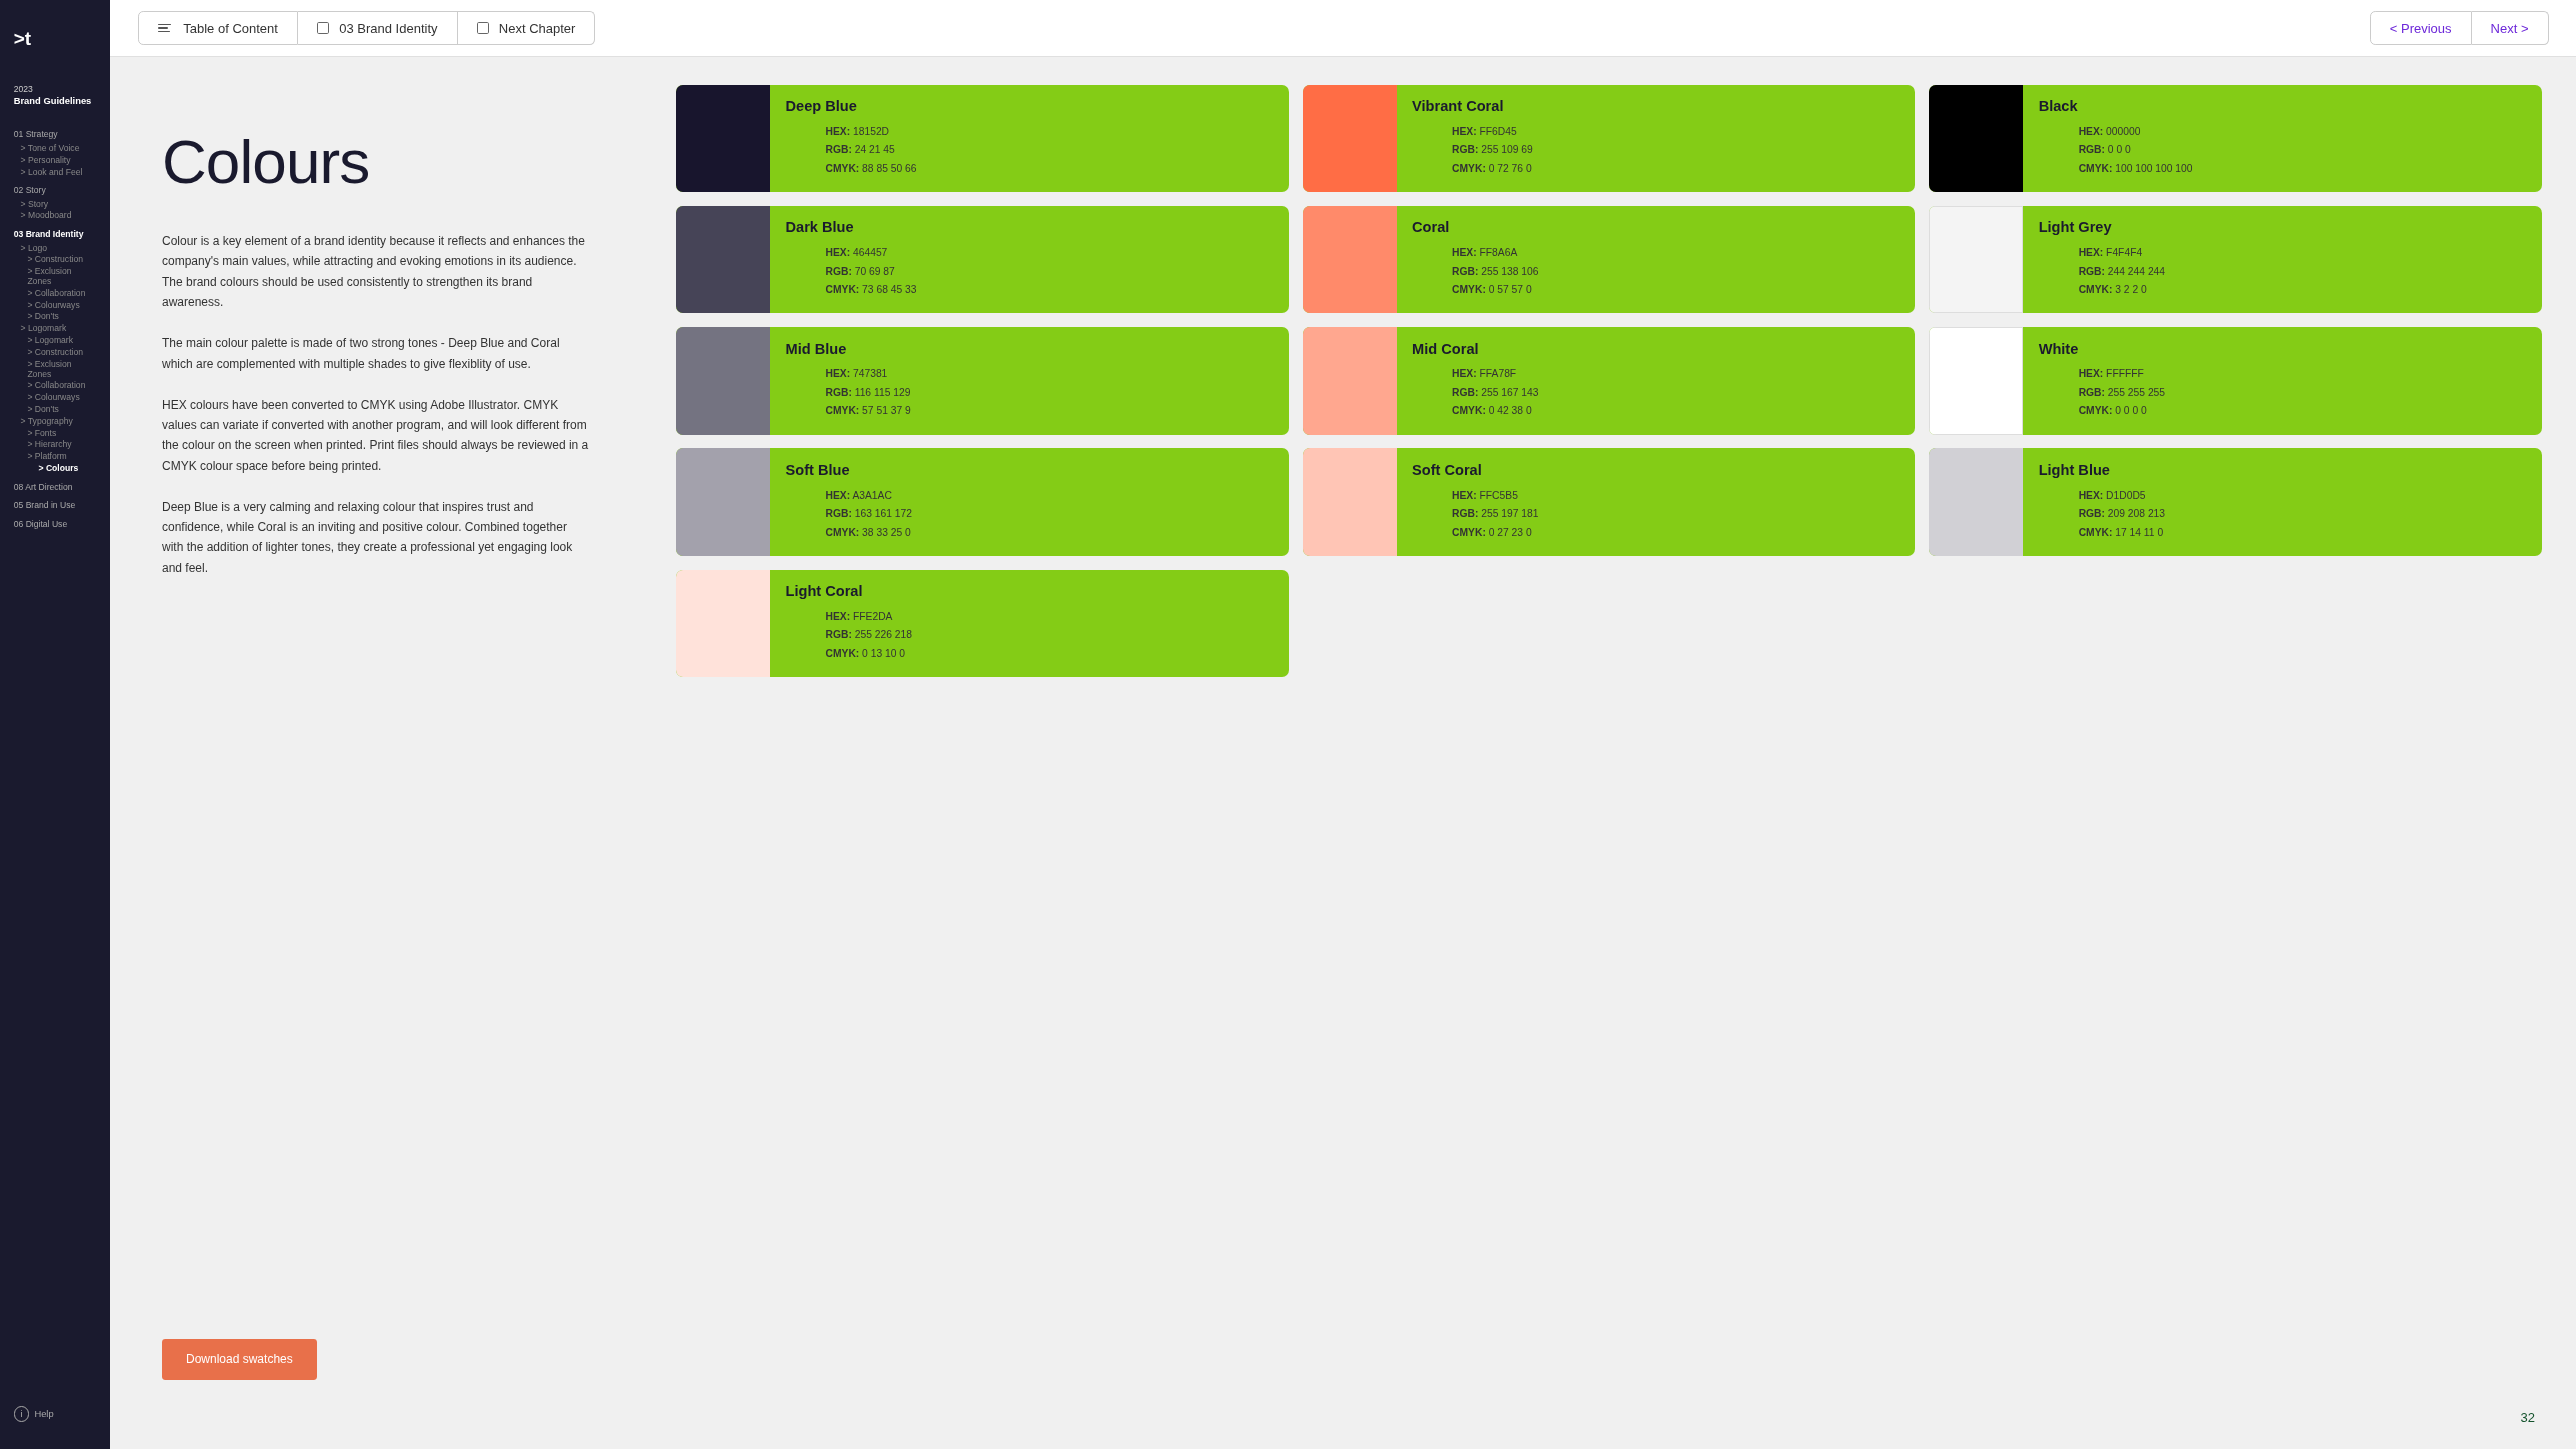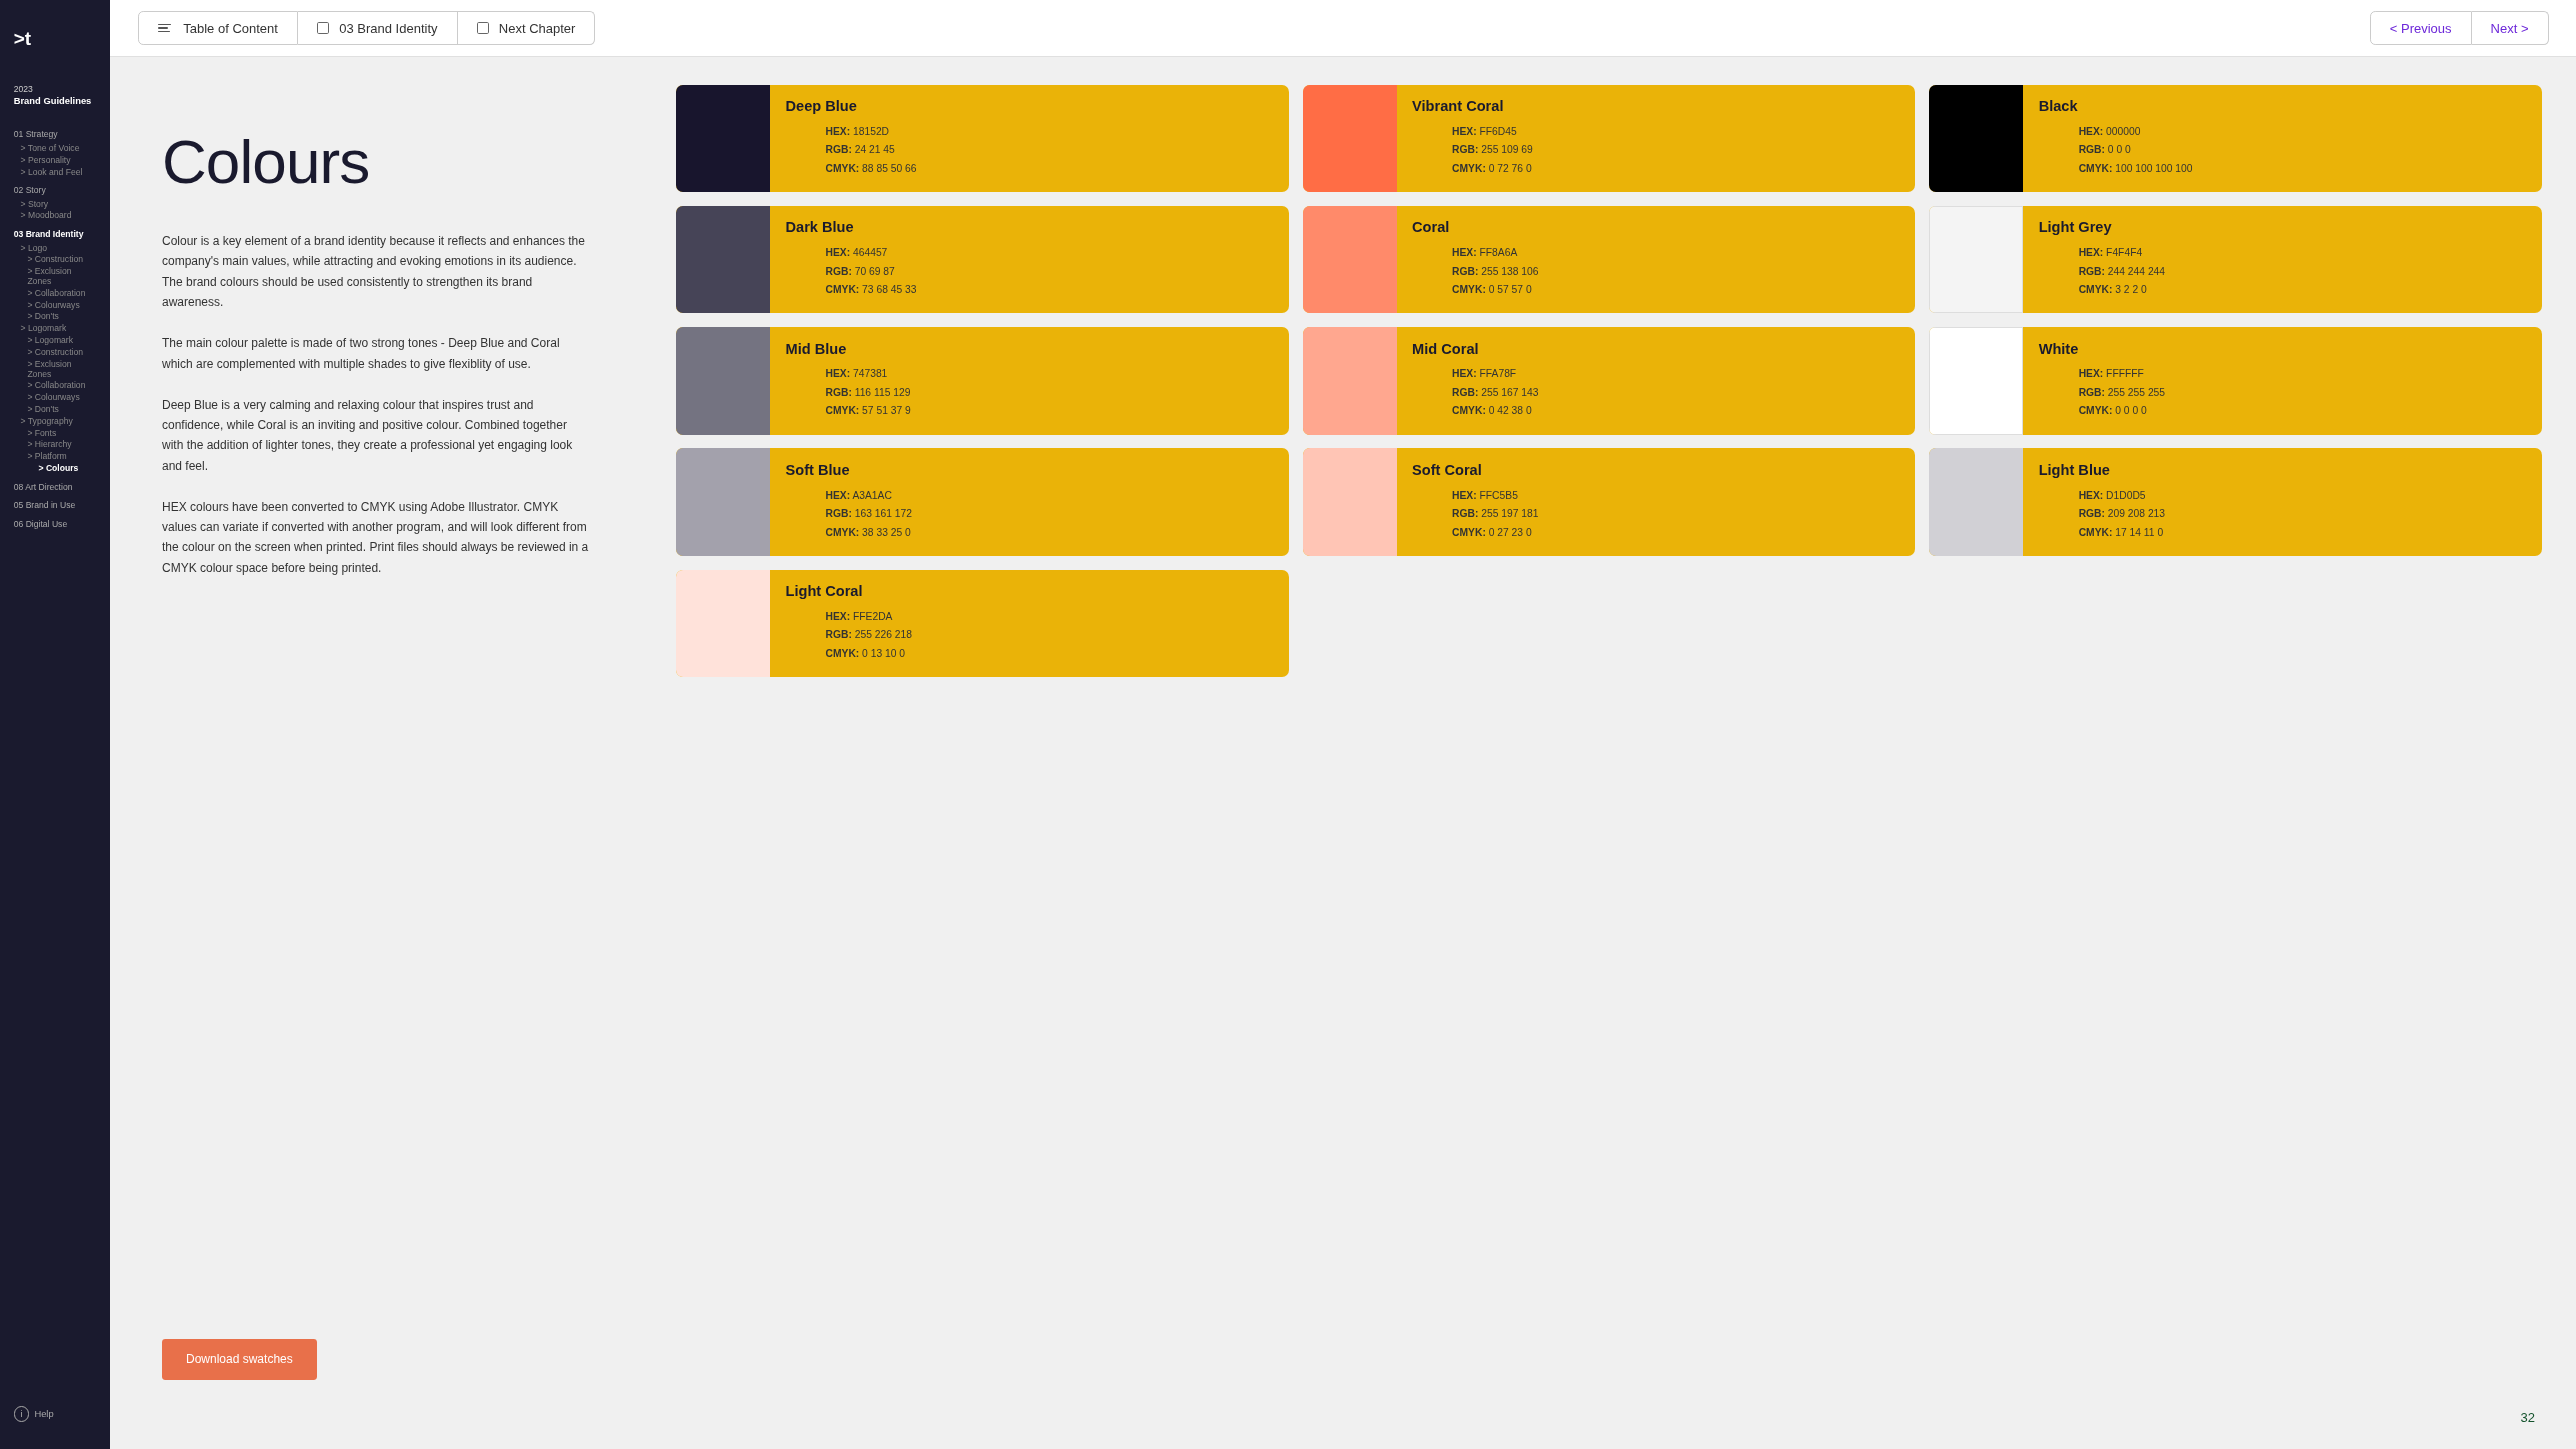--- a/index.html
+++ b/index.html
@@ -206,21 +206,21 @@
       padding: 27.5px 34px;
       background: #f0f0f0;
       overflow-y: auto;
     }
     .color-grid {
       display: grid;
       grid-template-columns: repeat(3, 1fr);
       gap: 13.7px;
     }
     .color-card {
-      background: #eab308;
+      background: #84cc16;
       border-radius: 6.9px;
       overflow: hidden;
       display: flex;
       flex-direction: row;
       min-height: 94px;
     }
     .color-swatch {
       width: 94px;
       min-width: 94px;
       flex-shrink: 0;
@@ -327,22 +327,22 @@
       <button class="prev-next-btn">Next &gt;</button>
     </div>
   </div>
 
   <div id="content">
 
     <div id="left-panel">
       <h1>Colours</h1>
       <p>Colour is a key element of a brand identity because it reflects and enhances the company's main values, while attracting and evoking emotions in its audience. The brand colours should be used consistently to strengthen its brand awareness.</p>
       <p>The main colour palette is made of two strong tones - Deep Blue and Coral which are complemented with multiple shades to give flexiblity of use.</p>
+      <p>HEX colours have been converted to CMYK using Adobe Illustrator. CMYK values can variate if converted with another program, and will look different from the colour on the screen when printed. Print files should always be reviewed in a CMYK colour space before being printed.</p>
       <p>Deep Blue is a very calming and relaxing colour that inspires trust and confidence, while Coral is an inviting and positive colour. Combined together with the addition of lighter tones, they create a professional yet engaging look and feel.</p>
-      <p>HEX colours have been converted to CMYK using Adobe Illustrator. CMYK values can variate if converted with another program, and will look different from the colour on the screen when printed. Print files should always be reviewed in a CMYK colour space before being printed.</p>
       <button id="download-btn">Download swatches</button>
     </div>
 
     <div id="right-panel">
       <div class="color-grid" id="color-grid">
 
       <div class="color-card">
             <div class="color-swatch" style="background-color: rgb(24, 21, 45);"></div>
             <div class="color-info">
               <h3>Deep Blue</h3>

